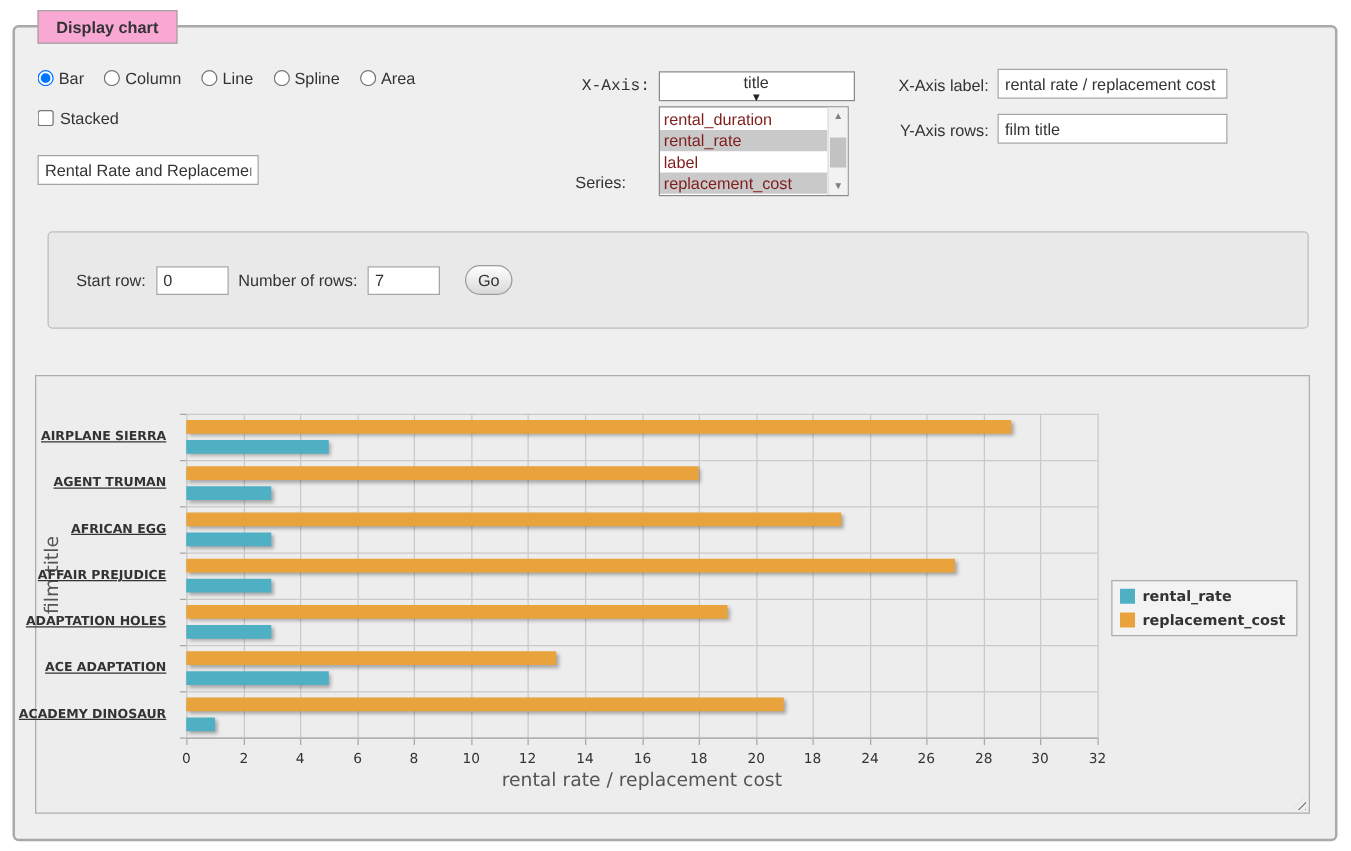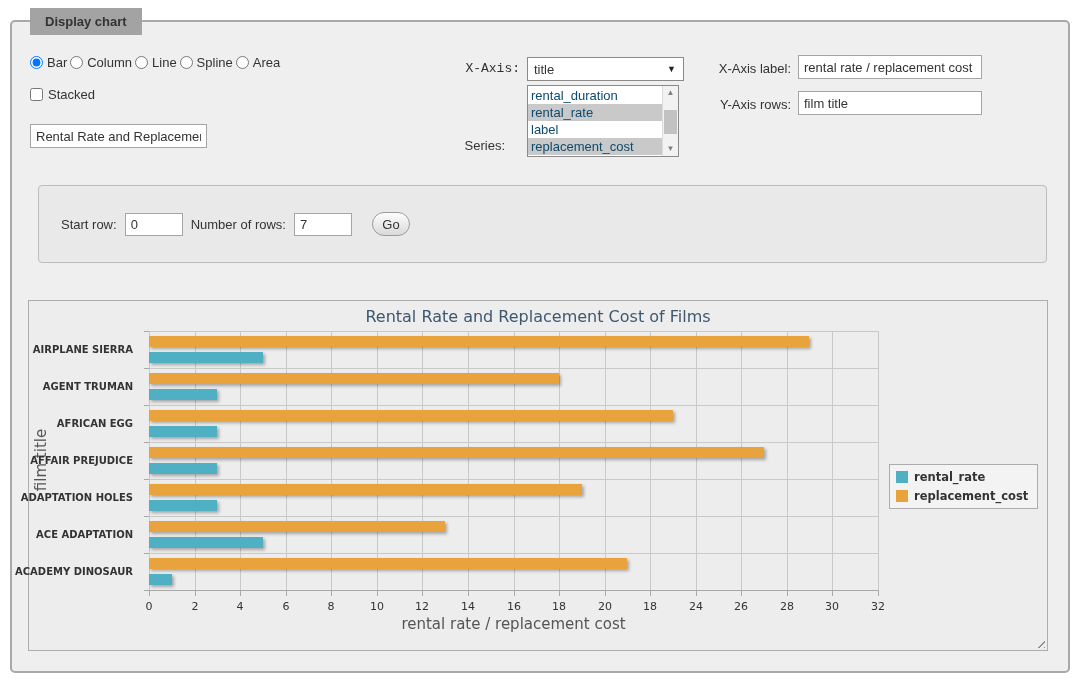--- a/index.html
+++ b/index.html
@@ -1,46 +1,46 @@
 <!DOCTYPE html>
 <html><head>
 <meta charset="utf-8">
 <style>
   * { margin:0; padding:0; box-sizing:border-box; }
   html,body { width:1081px; height:681px; background:#fff; font-family:"Liberation Sans",sans-serif; position:relative; overflow:hidden; }
 
   
   .fieldset { position:absolute; left:10px; top:20px; width:1060px; height:653px;
     background:#EFEFEF; border:2px solid #A9A9A9; border-radius:5px; }
-  .legend-box { position:absolute; left:30px; top:8px; z-index:3; background:#a3a3a3;
+  .legend-box { position:absolute; left:30px; top:8px; z-index:3; background:#f9a8d4;
     border:1px solid #A3A3A3; padding:5px 14px; font-weight:bold; font-size:13px; color:#333; }
 
   label, .lbl { font-size:13px; color:#333; }
 
   
-  .radios { position:absolute; left:30px; top:55px; display:flex; align-items:center; gap:3px; z-index:2; }
+  .radios { position:absolute; left:30px; top:55px; display:flex; align-items:center; gap:16px; z-index:2; }
   .radios label { display:flex; align-items:center; gap:4px; }
   .stacked { position:absolute; left:30px; top:87px; display:flex; align-items:center; gap:5px; z-index:2; }
 
   input.text { border:1px solid #A5A5A5; background:#fff; height:24px; font-size:13px;
     color:#333; font-family:inherit; padding:0 5px; }
   .title-input { position:absolute; left:30px; top:124px; width:177px; z-index:2; }
 
   .xaxis-lbl  { position:absolute; left:430px; top:61px; width:90px; text-align:right; z-index:2;font-family:Liberation Mono, monospace; }
-  .series-lbl { position:absolute; left:424px; top:138px; width:81px; text-align:right; z-index:2; }
+  .series-lbl { position:absolute; left:440px; top:138px; width:81px; text-align:center; z-index:2; }
 
   .fake-select { position:absolute; left:527px; top:57px; width:157px; height:24px; z-index:2;
     background:#fff; border:1px solid #8A8A8A; display:flex; align-items:center;
-    justify-content:space-between; padding:0 7px 0 6px; font-size:13px; color:#333; cursor:default; }
+    justify-content:space-between; padding:0 7px 0 6px; font-size:13px; color:#333; cursor:default;flex-direction:column; }
   .sel-arrow { font-size:9px; color:#222; }
 
   .listbox { position:absolute; left:527px; top:85px; width:152px; height:72px; z-index:2;
     background:#fff; border:1px solid #8A8A8A; display:flex; }
   .opts { flex:1; overflow:hidden; padding-top:1px; }
-  .opt { font-size:13px; line-height:17px; padding:0 3px; color:#0c4a6e; white-space:nowrap; }
+  .opt { font-size:13px; line-height:17px; padding:0 3px; color:#7f1d1d; white-space:nowrap; }
   .opt.sel { background:#C9C9C9; }
   .sbar { width:16px; position:relative; background:#F2F2F2; border-left:1px solid #DCDCDC; }
   .sbar .up,.sbar .dn { position:absolute; left:0; width:100%; height:14px; text-align:center;
     font-size:8px; line-height:14px; color:#808080; }
   .sbar .up { top:0; } .sbar .dn { bottom:0; }
   .sbar .thumb { position:absolute; left:1px; width:13px; top:24px; height:24px; background:#C2C2C2; }
 
   .xlabel-lbl { position:absolute; left:706px; top:61px; width:85px; text-align:right; z-index:2; }
   .ylabel-lbl { position:absolute; left:706px; top:97px; width:85px; text-align:right; z-index:2; }
   .xlabel-input { position:absolute; left:798px; top:55px; width:184px; z-index:2; }
@@ -63,21 +63,21 @@
   .plot { position:absolute; left:120px; top:30px; width:729px; height:259px; }
   .vline { position:absolute; top:0; height:100%; width:1px; background:#C9C9C9; }
   .hline { position:absolute; left:0; width:100%; height:1px; background:#C9C9C9; }
   .axis-x { position:absolute; left:120px; top:289px; width:730px; height:1px; background:#A8A8A8; }
   .xtick { position:absolute; top:290px; width:1px; height:5px; background:#A8A8A8; }
   .xtick-label { position:absolute; top:299px; width:40px; margin-left:-20px; text-align:center;
     font-family:"DejaVu Sans",sans-serif; font-size:11px; color:#333; }
   .ytick { position:absolute; left:115px; width:5px; height:1px; background:#A8A8A8; }
   .cat-label { position:absolute; left:0; width:112px; padding-right:8px; display:flex;
     align-items:center; justify-content:flex-end; font-family:"DejaVu Sans",sans-serif;
-    font-size:10px; font-weight:600; color:#333; white-space:nowrap; }
+    font-size:10px; font-weight:600; color:#333; white-space:nowrap;text-decoration:underline; }
   .bar { position:absolute; height:11px; box-shadow:2px 2px 3px rgba(0,0,0,0.30); }
   .y-title { position:absolute; left:12px; top:159px; transform:translate(-50%,-50%) rotate(-90deg);
     font-family:"DejaVu Sans",sans-serif; font-size:15px; color:#555; white-space:nowrap; }
   .x-title { position:absolute; left:120px; top:314px; width:729px; text-align:center;
     font-family:"DejaVu Sans",sans-serif; font-size:15px; color:#555; }
   .chart-legend { position:absolute; left:860px; top:163px; background:#F3F3F3;
     border:1px solid #ACACAC; padding:5px 9px 5px 6px; display:flex; flex-direction:column; gap:5px; }
   .legend-item { display:flex; align-items:center; gap:6px; font-family:"DejaVu Sans",sans-serif;
     font-size:11.5px; font-weight:600; color:#333; white-space:nowrap; }
   .swatch { width:12px; height:12px; flex:0 0 12px; }
@@ -151,21 +151,20 @@
   <div class="rows-inner">
     <span class="lbl">Start row:</span>
     <input class="text" value="0" style="">
     <span class="lbl">Number of rows:</span>
     <input class="text" value="7" style="">
     <button class="go-btn">Go</button>
   </div>
 </div>
 
 <div class="chart">
-  <div class="chart-title">Rental Rate and Replacement Cost of Films</div>
   <div class="y-title">film title</div>
   <div class="plot">
       <div class="vline" style="left: 0px;"></div>
       <div class="vline" style="left: 46px;"></div>
       <div class="vline" style="left: 91px;"></div>
       <div class="vline" style="left: 137px;"></div>
       <div class="vline" style="left: 182px;"></div>
       <div class="vline" style="left: 228px;"></div>
       <div class="vline" style="left: 273px;"></div>
       <div class="vline" style="left: 319px;"></div>

